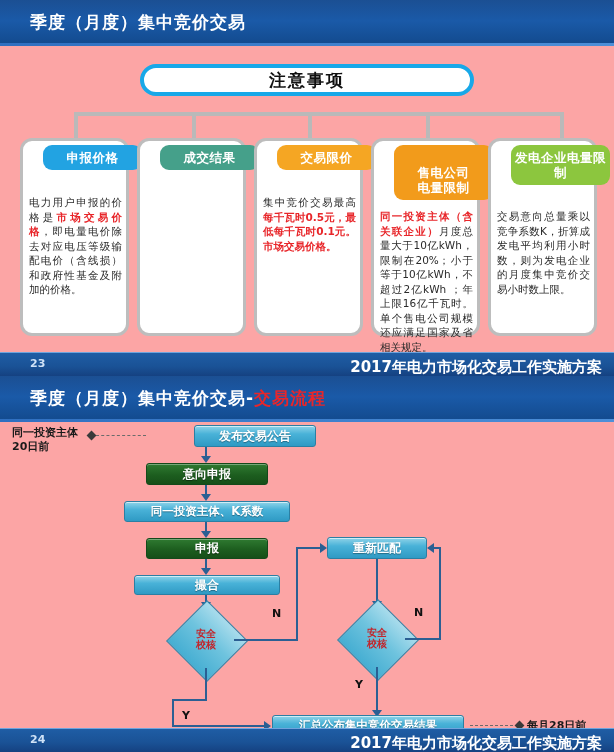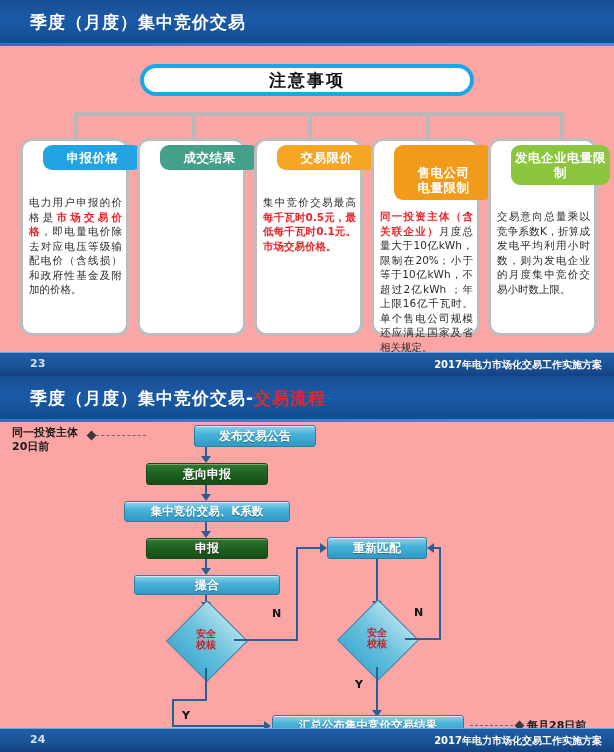--- a/index.html
+++ b/index.html
@@ -34,21 +34,21 @@
     position:absolute;left:0;bottom:0;width:614px;height:24px;
     background:linear-gradient(180deg,#1f5ea6 0%,#1a5296 60%,#154181 100%);
   }
   .footer-bar:before{
     content:"";position:absolute;left:0;top:0;width:614px;height:1px;background:#6fa4dd;
   }
   .footer-page{
     position:absolute;left:30px;top:5px;color:#cfe2f7;font-size:11px;font-weight:bold;
   }
   .footer-note{
-    position:absolute;right:12px;top:6px;color:#ffffff;font-size:10px;font-weight:bold;
+    position:absolute;right:12px;top:6px;color:#ffffff;font-size:15px;font-weight:bold;
     white-space:nowrap;
     margin-left:48px;
   }
 
   
   .notice-pill{
     position:absolute;left:140px;top:64px;width:334px;height:32px;
     border:4px solid #18a8e8;border-radius:18px;background:#ffffff;
     box-sizing:border-box;
   }
@@ -232,21 +232,21 @@
     <div class="conn" style="left:205px;top:25px;width:2px;height:11px;"></div>
     <div class="arrow-down" style="left:201px;top:34px;"></div>
 
     <div class="node green" style="left:146px;top:41px;width:122px;height:22px;font-size:12px;">
       <span>意向申报</span>
     </div>
     <div class="conn" style="left:205px;top:63px;width:2px;height:11px;"></div>
     <div class="arrow-down" style="left:201px;top:72px;"></div>
 
     <div class="node teal" style="left:124px;top:79px;width:166px;height:21px;font-size:11.5px;">
-      <span>集中竞价交易、K系数</span>
+      <span>同一投资主体、K系数</span>
     </div>
     <div class="conn" style="left:205px;top:100px;width:2px;height:11px;"></div>
     <div class="arrow-down" style="left:201px;top:109px;"></div>
 
     <div class="node green" style="left:146px;top:116px;width:122px;height:21px;font-size:12px;">
       <span>申报</span>
     </div>
     <div class="conn" style="left:205px;top:137px;width:2px;height:11px;"></div>
     <div class="arrow-down" style="left:201px;top:146px;"></div>
 

